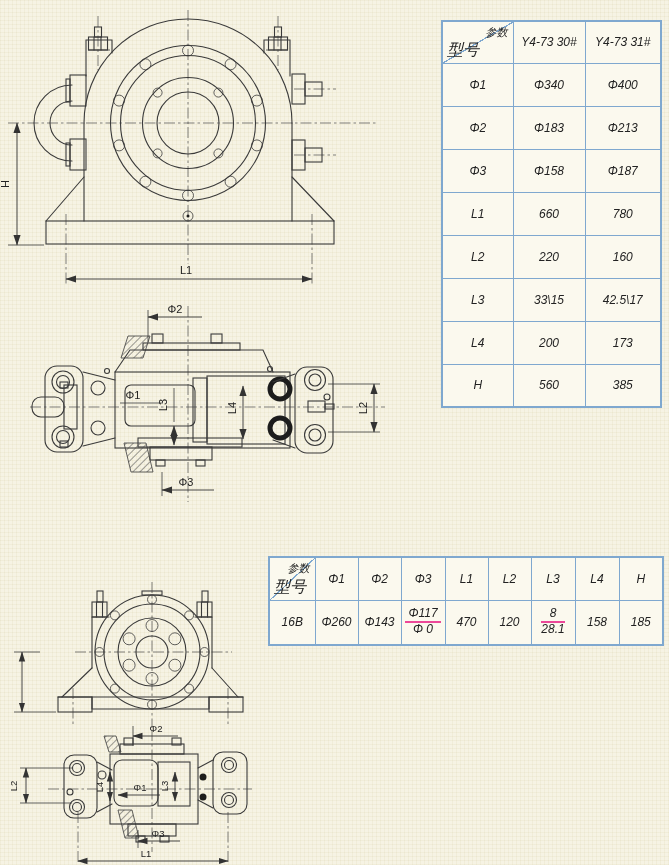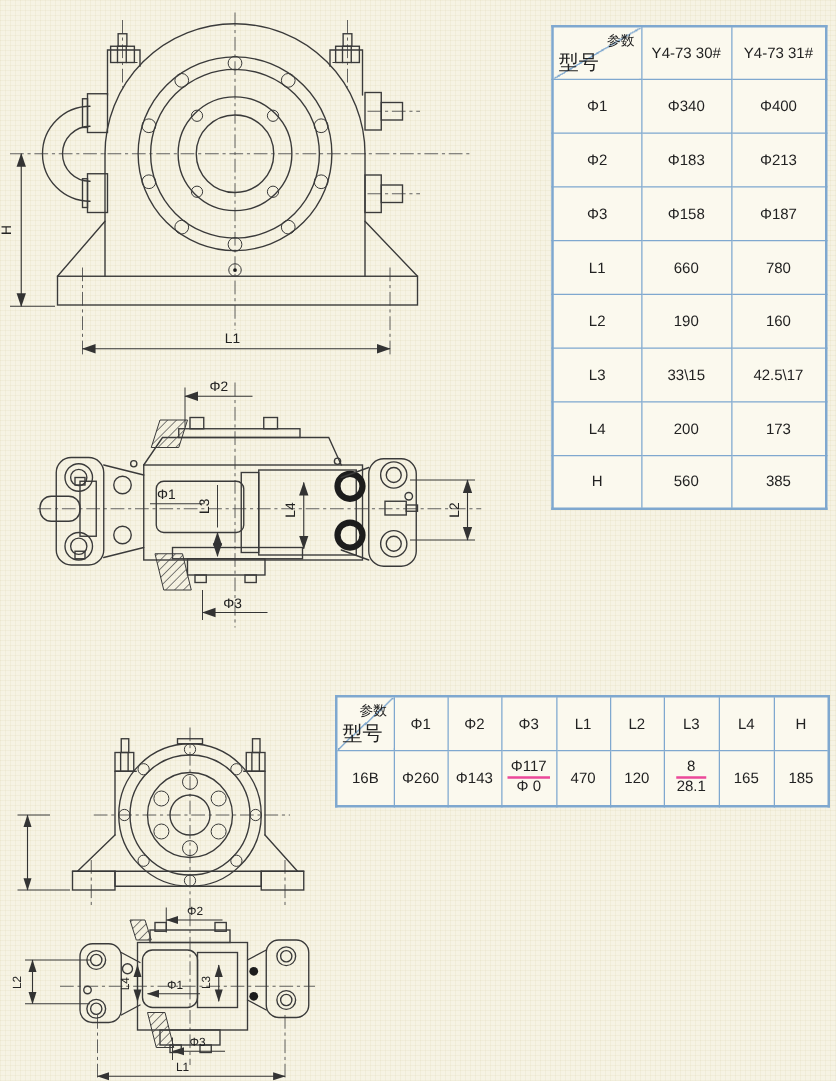--- a/index.html
+++ b/index.html
@@ -10,21 +10,21 @@
   #page{
     position:relative; width:669px; height:865px; overflow:hidden;
     background-color:var(--bg);
     background-image:
       repeating-linear-gradient(0deg, rgba(204,193,140,.12) 0 1px, transparent 1px 4px),
       repeating-linear-gradient(90deg, rgba(204,193,140,.12) 0 1px, transparent 1px 4px);
   }
   .abs{position:absolute;}
   
   table.spec{border-collapse:collapse; table-layout:fixed; background:var(--cell);
-    border:2px solid var(--tb); color:var(--txt); font-size:12px;}
+    border:2px solid var(--tb); color:var(--txt); font-size:12px;font-style:italic;}
   table.spec td{border:1px solid var(--tb); text-align:center; vertical-align:middle;
     padding:0; overflow:hidden;}
   .diag{position:relative;
     background-image:linear-gradient(to bottom right,
       transparent calc(50% - .6px), var(--tb) calc(50% - .6px),
       var(--tb) calc(50% + .6px), transparent calc(50% + .6px));}
   .diag .ct{position:absolute; top:3px; right:5px; font-size:11px;}
   .diag .cb{position:absolute; bottom:2px; left:4px; font-size:16px;}
   .frac{display:inline-block; line-height:1.15; font-size:12px;}
   .frac .top{display:block; border-bottom:2px solid #ec4899; padding:0 3px;}
@@ -154,21 +154,21 @@
       <td>Φ158</td>
       <td>Φ187</td>
     </tr>
     <tr style="height:43px">
       <td>L1</td>
       <td>660</td>
       <td>780</td>
     </tr>
     <tr style="height:43px">
       <td>L2</td>
-      <td>190</td>
+      <td>220</td>
       <td>160</td>
     </tr>
     <tr style="height:43px">
       <td>L3</td>
       <td>33\15</td>
       <td>42.5\17</td>
     </tr>
     <tr style="height:43px">
       <td>L4</td>
       <td>200</td>
@@ -298,21 +298,21 @@
         </span>
       </td>
       <td>470</td>
       <td>120</td>
       <td>
         <span class="frac">
           <span class="top">8</span>
           <span class="bot">28.1</span>
         </span>
       </td>
-      <td>165</td>
+      <td>158</td>
       <td>185</td>
     </tr>
   </tbody>
     </table>
 
   <svg class="abs small" style="left:0;top:570px" width="260" height="160" viewBox="0 0 260 160">
     <defs>
       <marker id="ar3" viewBox="0 0 10 8" markerWidth="10" markerHeight="8" refX="9.5" refY="4" orient="auto-start-reverse" markerUnits="userSpaceOnUse">
         <path d="M10,4 L0,0.8 L0,7.2 Z" fill="#333"></path>
       </marker>

